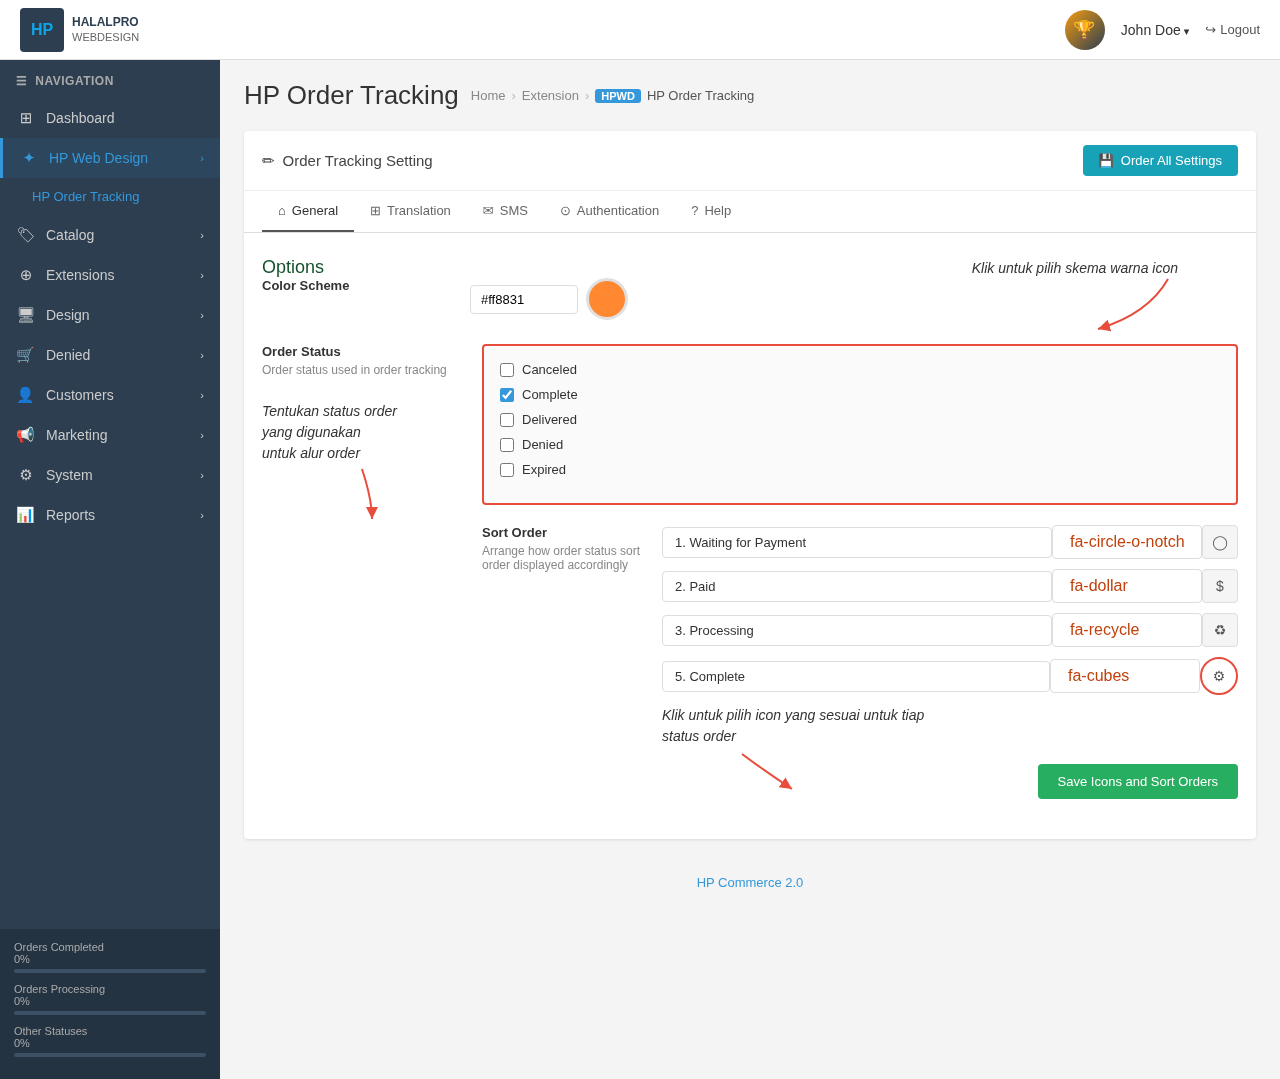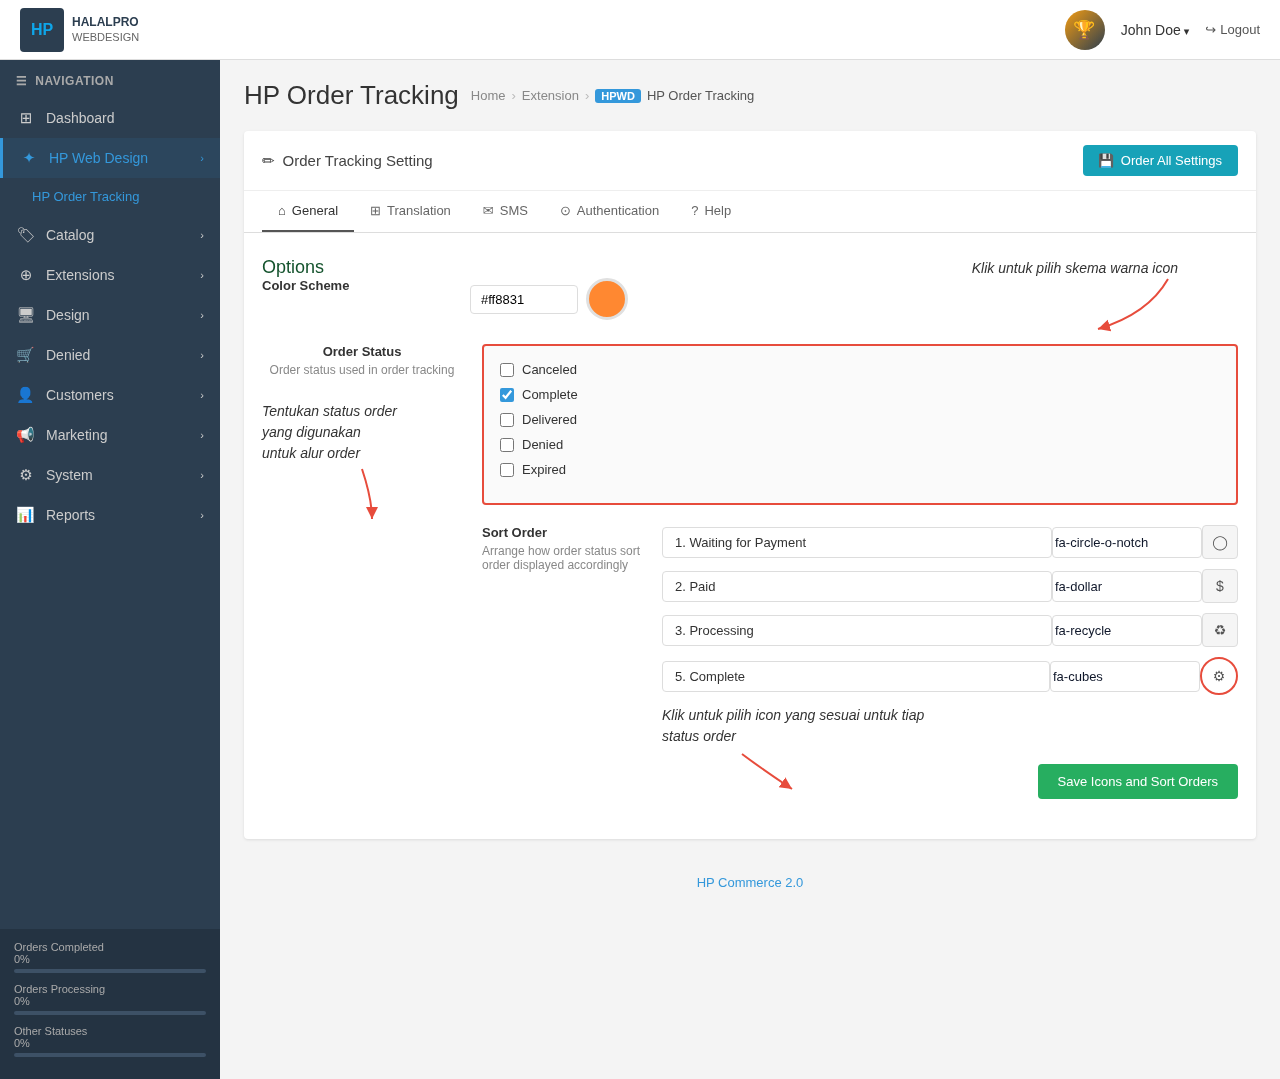--- a/index.html
+++ b/index.html
@@ -196,24 +196,24 @@
       border: 1px solid #ddd;
       padding: 7px 12px;
       border-radius: 4px;
       font-size: 13px;
       background: #fff;
       color: #333;
     }
     .sort-icon-input {
       width: 150px;
       border: 1px solid #ddd;
-      padding: 7px 2px;
-      border-radius: 4px;
-      font-size: 13px;
-      color: #0f172a;
+      padding: 7px 17px;
+      border-radius: 4px;
+      font-size: 16px;
+      color: #c2410c;
     }
     .sort-icon-btn {
       width: 36px; height: 34px;
       border: 1px solid #ddd;
       background: #f5f5f5;
       border-radius: 4px;
       cursor: pointer;
       display: flex; align-items: center; justify-content: center;
       font-size: 14px;
       color: #555;
@@ -454,21 +454,21 @@
                 </marker>
               </defs>
             </svg>
           </div>
         </div>
 
         <div style="display:flex; position:relative; gap:20px; margin-bottom:16px; align-items:flex-start;">
 
           <div style="width:200px; flex-shrink:0;">
 
-            <div style="margin-bottom:24px;text-align:center;">
+            <div style="margin-bottom:24px;">
               <div class="form-label">Order Status</div>
               <div class="form-sublabel">Order status used in order tracking</div>
             </div>
 
             <div style="margin-top:10px;">
               <div class="callout-text">
                 <span>Tentukan status order</span><br>
                 <span>yang digunakan</span><br>
                 <span>untuk alur order</span>
               </div>

